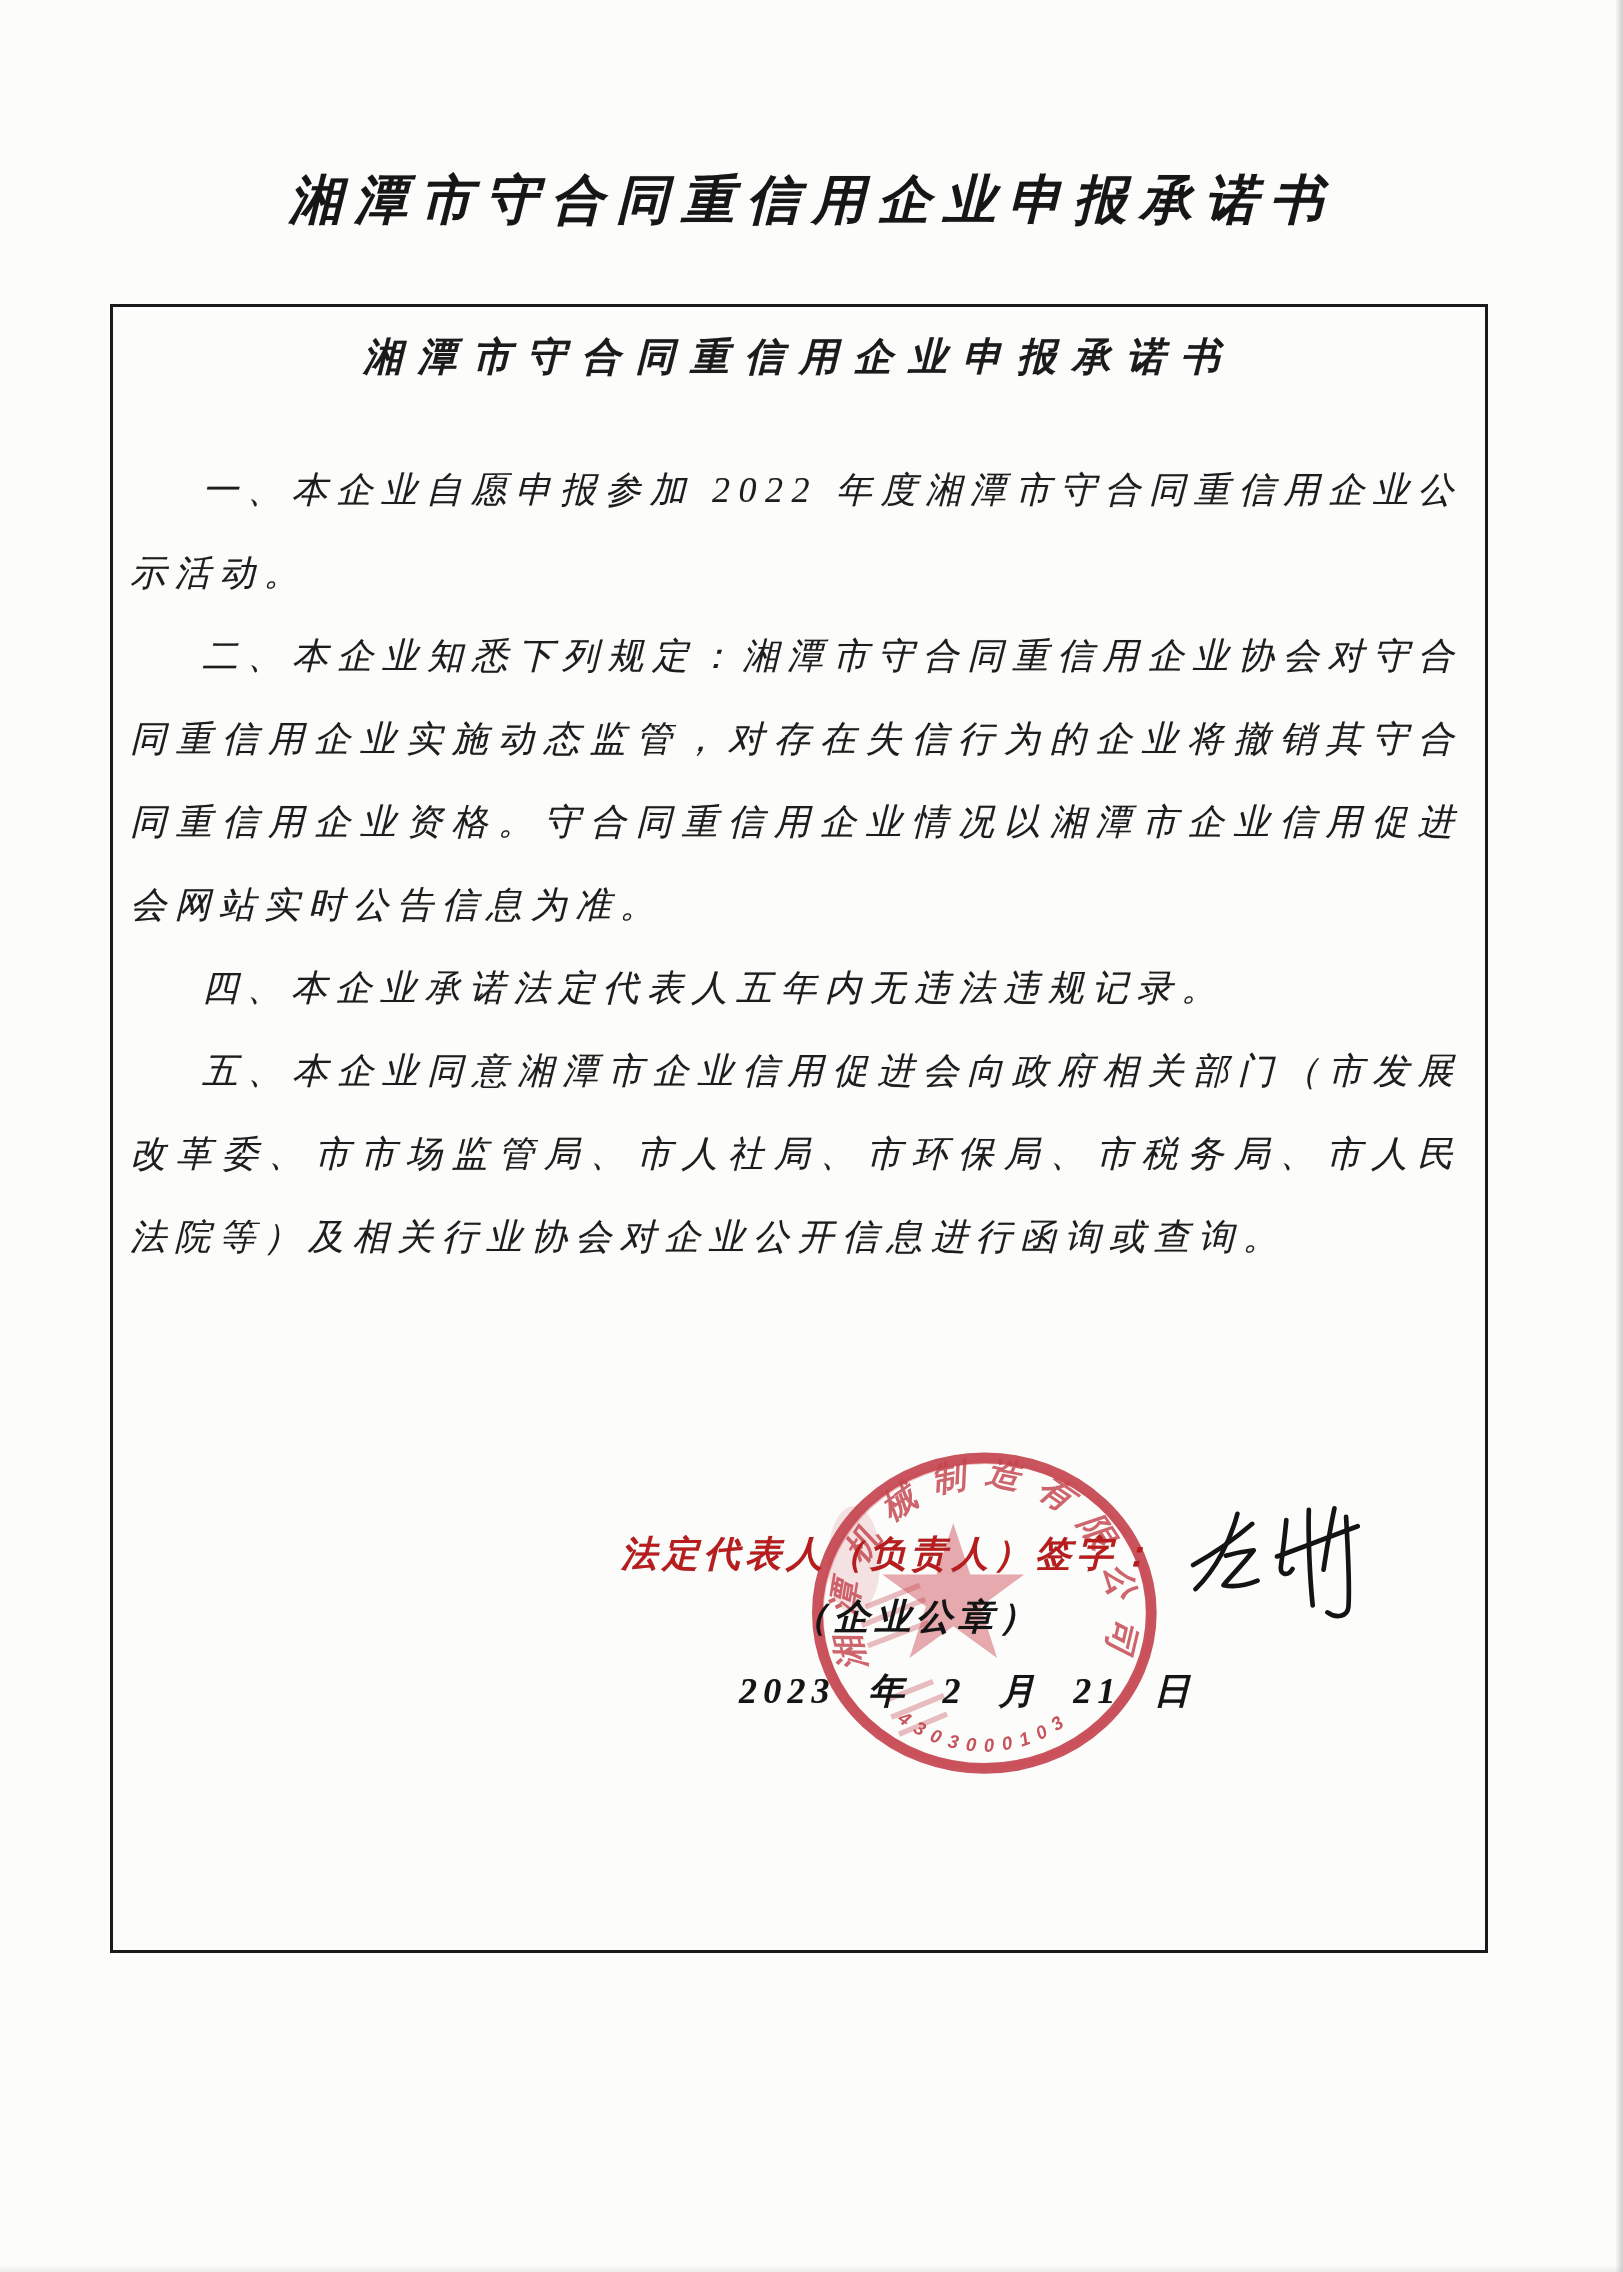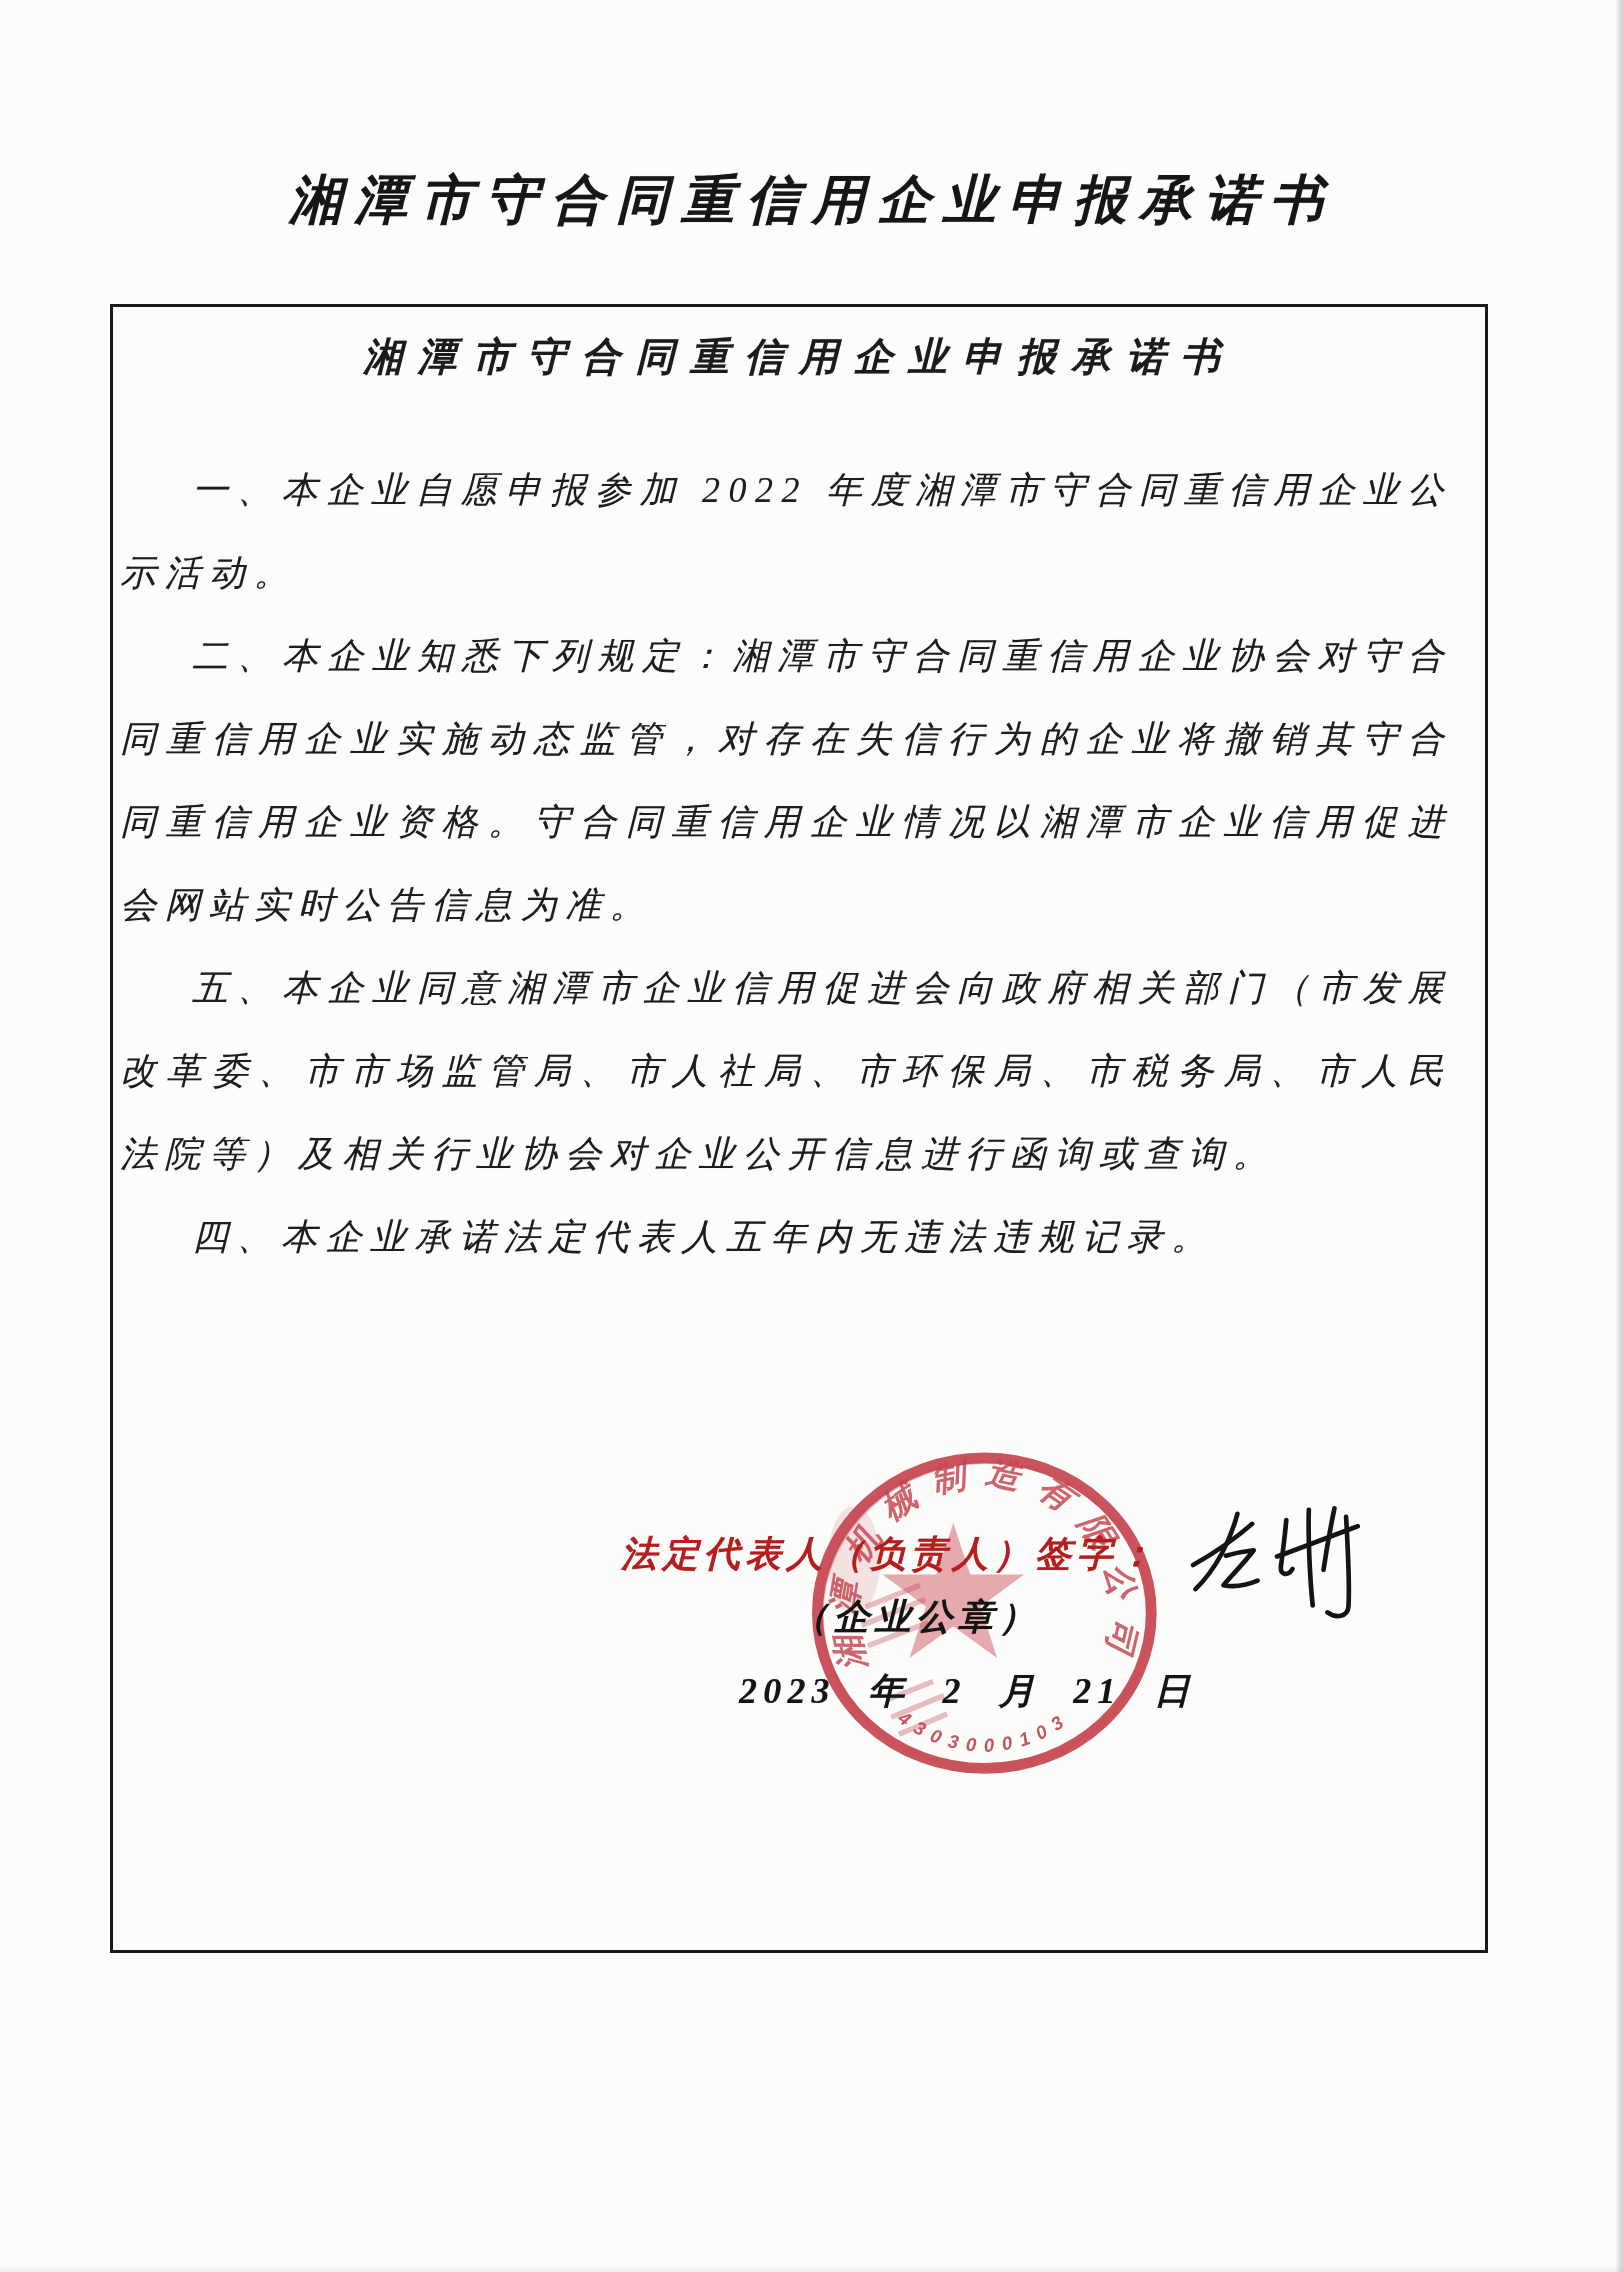--- a/index.html
+++ b/index.html
@@ -46,21 +46,21 @@
   }
   .inner-title{
     margin:23px 0 65px 0;
     text-align:center;
     font-size:39px;font-weight:600;color:#1b1b1b;
     letter-spacing:15.5px;
     text-shadow:0 0 0.8px rgba(0,0,0,.35);
   }
   .body-text{
     width:1332px;
-    margin-left:7px;
+    margin-left:17px;
     font-size:36px;line-height:83px;
     color:#1d1d1d;
     letter-spacing:8.5px;
     text-align:justify;
     text-justify:inter-character;
     text-shadow:0 0 0.8px rgba(0,0,0,.3);
   }
   .body-text p{margin:0;text-indent:2em;}
   .sig-row{
     position:absolute;left:508px;top:1223px;
@@ -136,22 +136,22 @@
     <ellipse cx="1100" cy="2010" rx="34" ry="70" fill="#c4454f" opacity="0.14"></ellipse>
   </svg>
 
   <div class="box">
 
     <h2 class="inner-title">湘潭市守合同重信用企业申报承诺书</h2>
 
     <div class="body-text">
       <p>一、本企业自愿申报参加 2022 年度湘潭市守合同重信用企业公示活动。</p>
       <p>二、本企业知悉下列规定：湘潭市守合同重信用企业协会对守合同重信用企业实施动态监管，对存在失信行为的企业将撤销其守合同重信用企业资格。守合同重信用企业情况以湘潭市企业信用促进会网站实时公告信息为准。</p>
+      <p>四、本企业承诺法定代表人五年内无违法违规记录。</p>
       <p>五、本企业同意湘潭市企业信用促进会向政府相关部门（市发展改革委、市市场监管局、市人社局、市环保局、市税务局、市人民法院等）及相关行业协会对企业公开信息进行函询或查询。</p>
-      <p>四、本企业承诺法定代表人五年内无违法违规记录。</p>
     </div>
 
     <div class="sig-row">法定代表人（负责人）签字：</div>
 
     <div class="seal-caption">（企业公章）</div>
 
     <div class="date-row">2023 年 2 月 21 日</div>
   </div>
 
   <div>

